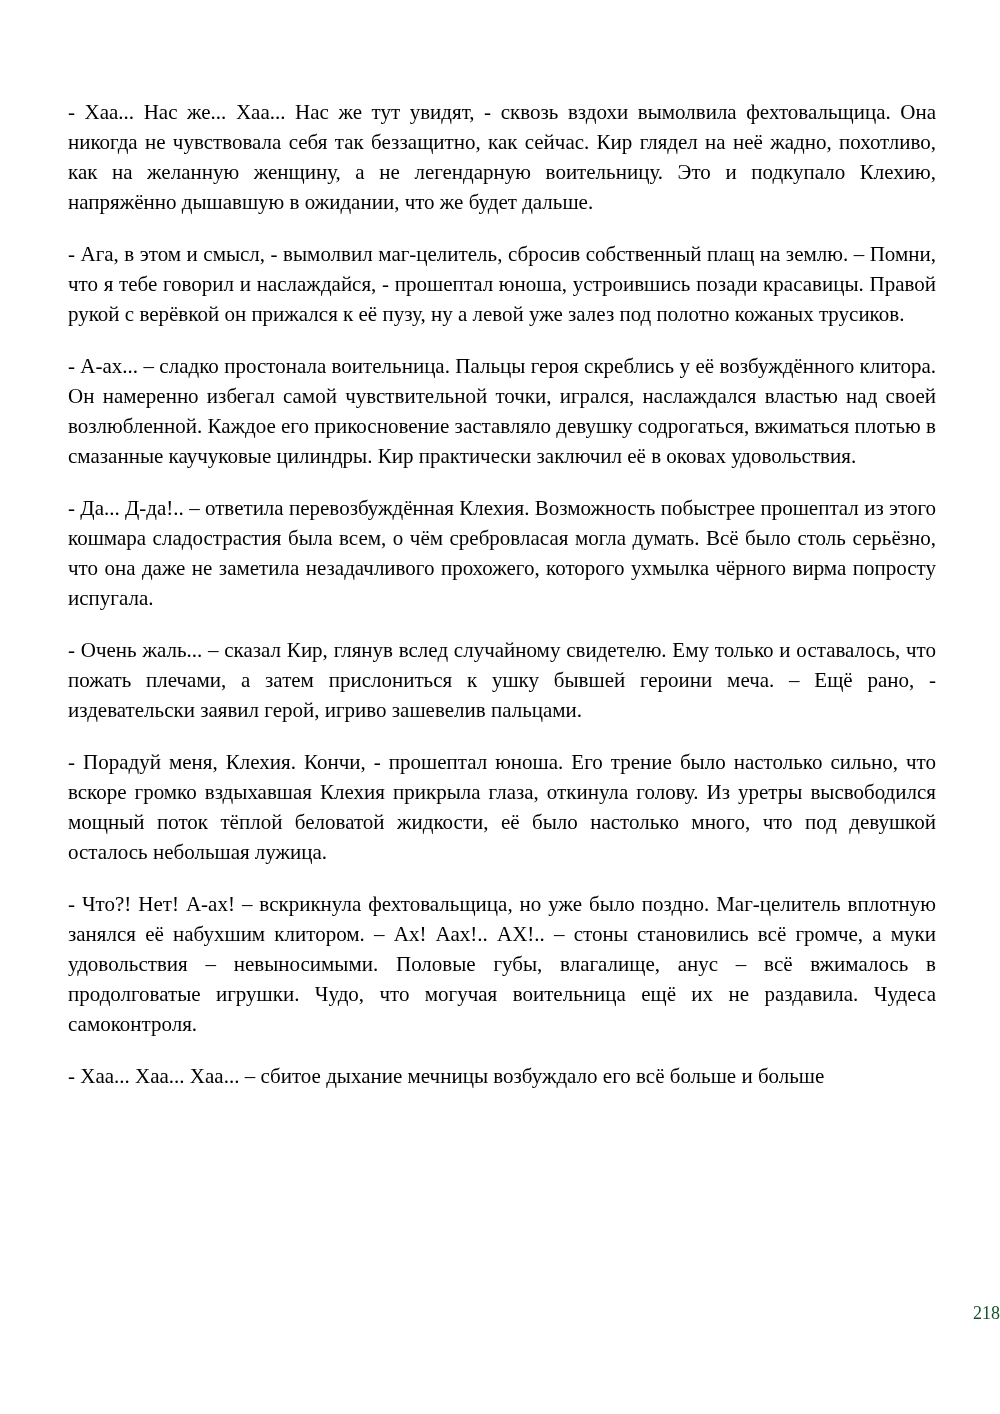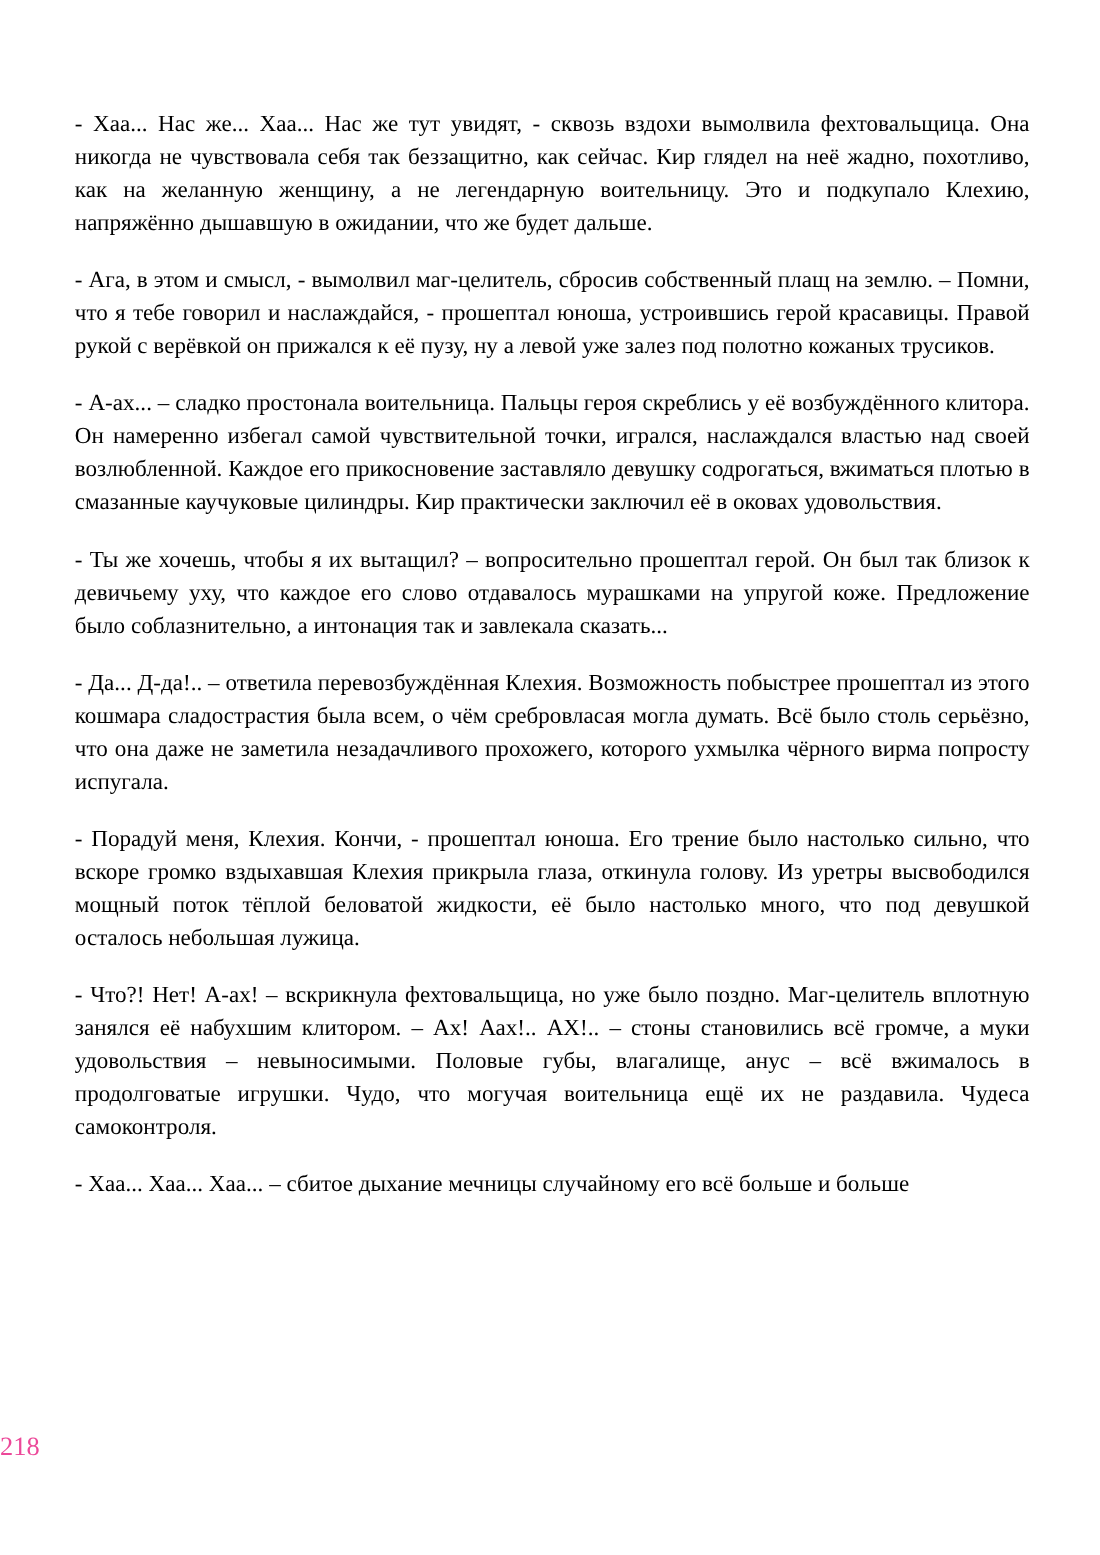--- a/index.html
+++ b/index.html
@@ -24,32 +24,32 @@
     line-height: 30px;
     color: #000000;
     text-align: justify;
     text-justify: inter-word;
   }
   .page-number {
     position: absolute;
     left: 0;
     right: 0;
     top: 1303px;
-    text-align: left;
+    text-align: right;
     font-family: "Liberation Serif", "DejaVu Serif", serif;
-    font-size: 24px;
-    color: #ec4899;
+    font-size: 18px;
+    color: #14532d;
   }
 </style>
 </head>
 <body>
 
 <div class="page">
   <p>- Хаа... Нас же... Хаа... Нас же тут увидят, - сквозь вздохи вымолвила фехтовальщица. Она никогда не чувствовала себя так беззащитно, как сейчас. Кир глядел на неё жадно, похотливо, как на желанную женщину, а не легендарную воительницу. Это и подкупало Клехию, напряжённо дышавшую в ожидании, что же будет дальше.</p>
-  <p>- Ага, в этом и смысл, - вымолвил маг-целитель, сбросив собственный плащ на землю. – Помни, что я тебе говорил и наслаждайся, - прошептал юноша, устроившись герой красавицы. Правой рукой с верёвкой он прижался к её пузу, ну а левой уже залез под полотно кожаных трусиков.</p>
+  <p>- Ага, в этом и смысл, - вымолвил маг-целитель, сбросив собственный плащ на землю. – Помни, что я тебе говорил и наслаждайся, - прошептал юноша, устроившись позади красавицы. Правой рукой с верёвкой он прижался к её пузу, ну а левой уже залез под полотно кожаных трусиков.</p>
   <p>- А-ах... – сладко простонала воительница. Пальцы героя скреблись у её возбуждённого клитора. Он намеренно избегал самой чувствительной точки, игрался, наслаждался властью над своей возлюбленной. Каждое его прикосновение заставляло девушку содрогаться, вжиматься плотью в смазанные каучуковые цилиндры. Кир практически заключил её в оковах удовольствия.</p>
-  <p>- Ты же хочешь, чтобы я их вытащил? – вопросительно прошептал герой. Он был так близок к девичьему уху, что каждое его слово отдавалось мурашками на упругой коже. Предложение было соблазнительно, а интонация так и завлекала сказать...</p>
   <p>- Да... Д-да!.. – ответила перевозбуждённая Клехия. Возможность побыстрее прошептал из этого кошмара сладострастия была всем, о чём сребровласая могла думать. Всё было столь серьёзно, что она даже не заметила незадачливого прохожего, которого ухмылка чёрного вирма попросту испугала.</p>
+  <p>- Очень жаль... – сказал Кир, глянув вслед случайному свидетелю. Ему только и оставалось, что пожать плечами, а затем прислониться к ушку бывшей героини меча. – Ещё рано, - издевательски заявил герой, игриво зашевелив пальцами.</p>
   <p>- Порадуй меня, Клехия. Кончи, - прошептал юноша. Его трение было настолько сильно, что вскоре громко вздыхавшая Клехия прикрыла глаза, откинула голову. Из уретры высвободился мощный поток тёплой беловатой жидкости, её было настолько много, что под девушкой осталось небольшая лужица.</p>
   <p>- Что?! Нет! А-ах! – вскрикнула фехтовальщица, но уже было поздно. Маг-целитель вплотную занялся её набухшим клитором. – Ах! Аах!.. АХ!.. – стоны становились всё громче, а муки удовольствия – невыносимыми. Половые губы, влагалище, анус – всё вжималось в продолговатые игрушки. Чудо, что могучая воительница ещё их не раздавила. Чудеса самоконтроля.</p>
-  <p>- Хаа... Хаа... Хаа... – сбитое дыхание мечницы случайному его всё больше и больше</p>
+  <p>- Хаа... Хаа... Хаа... – сбитое дыхание мечницы возбуждало его всё больше и больше</p>
   <div class="page-number">218</div>
 </div>
 
 </body></html>

